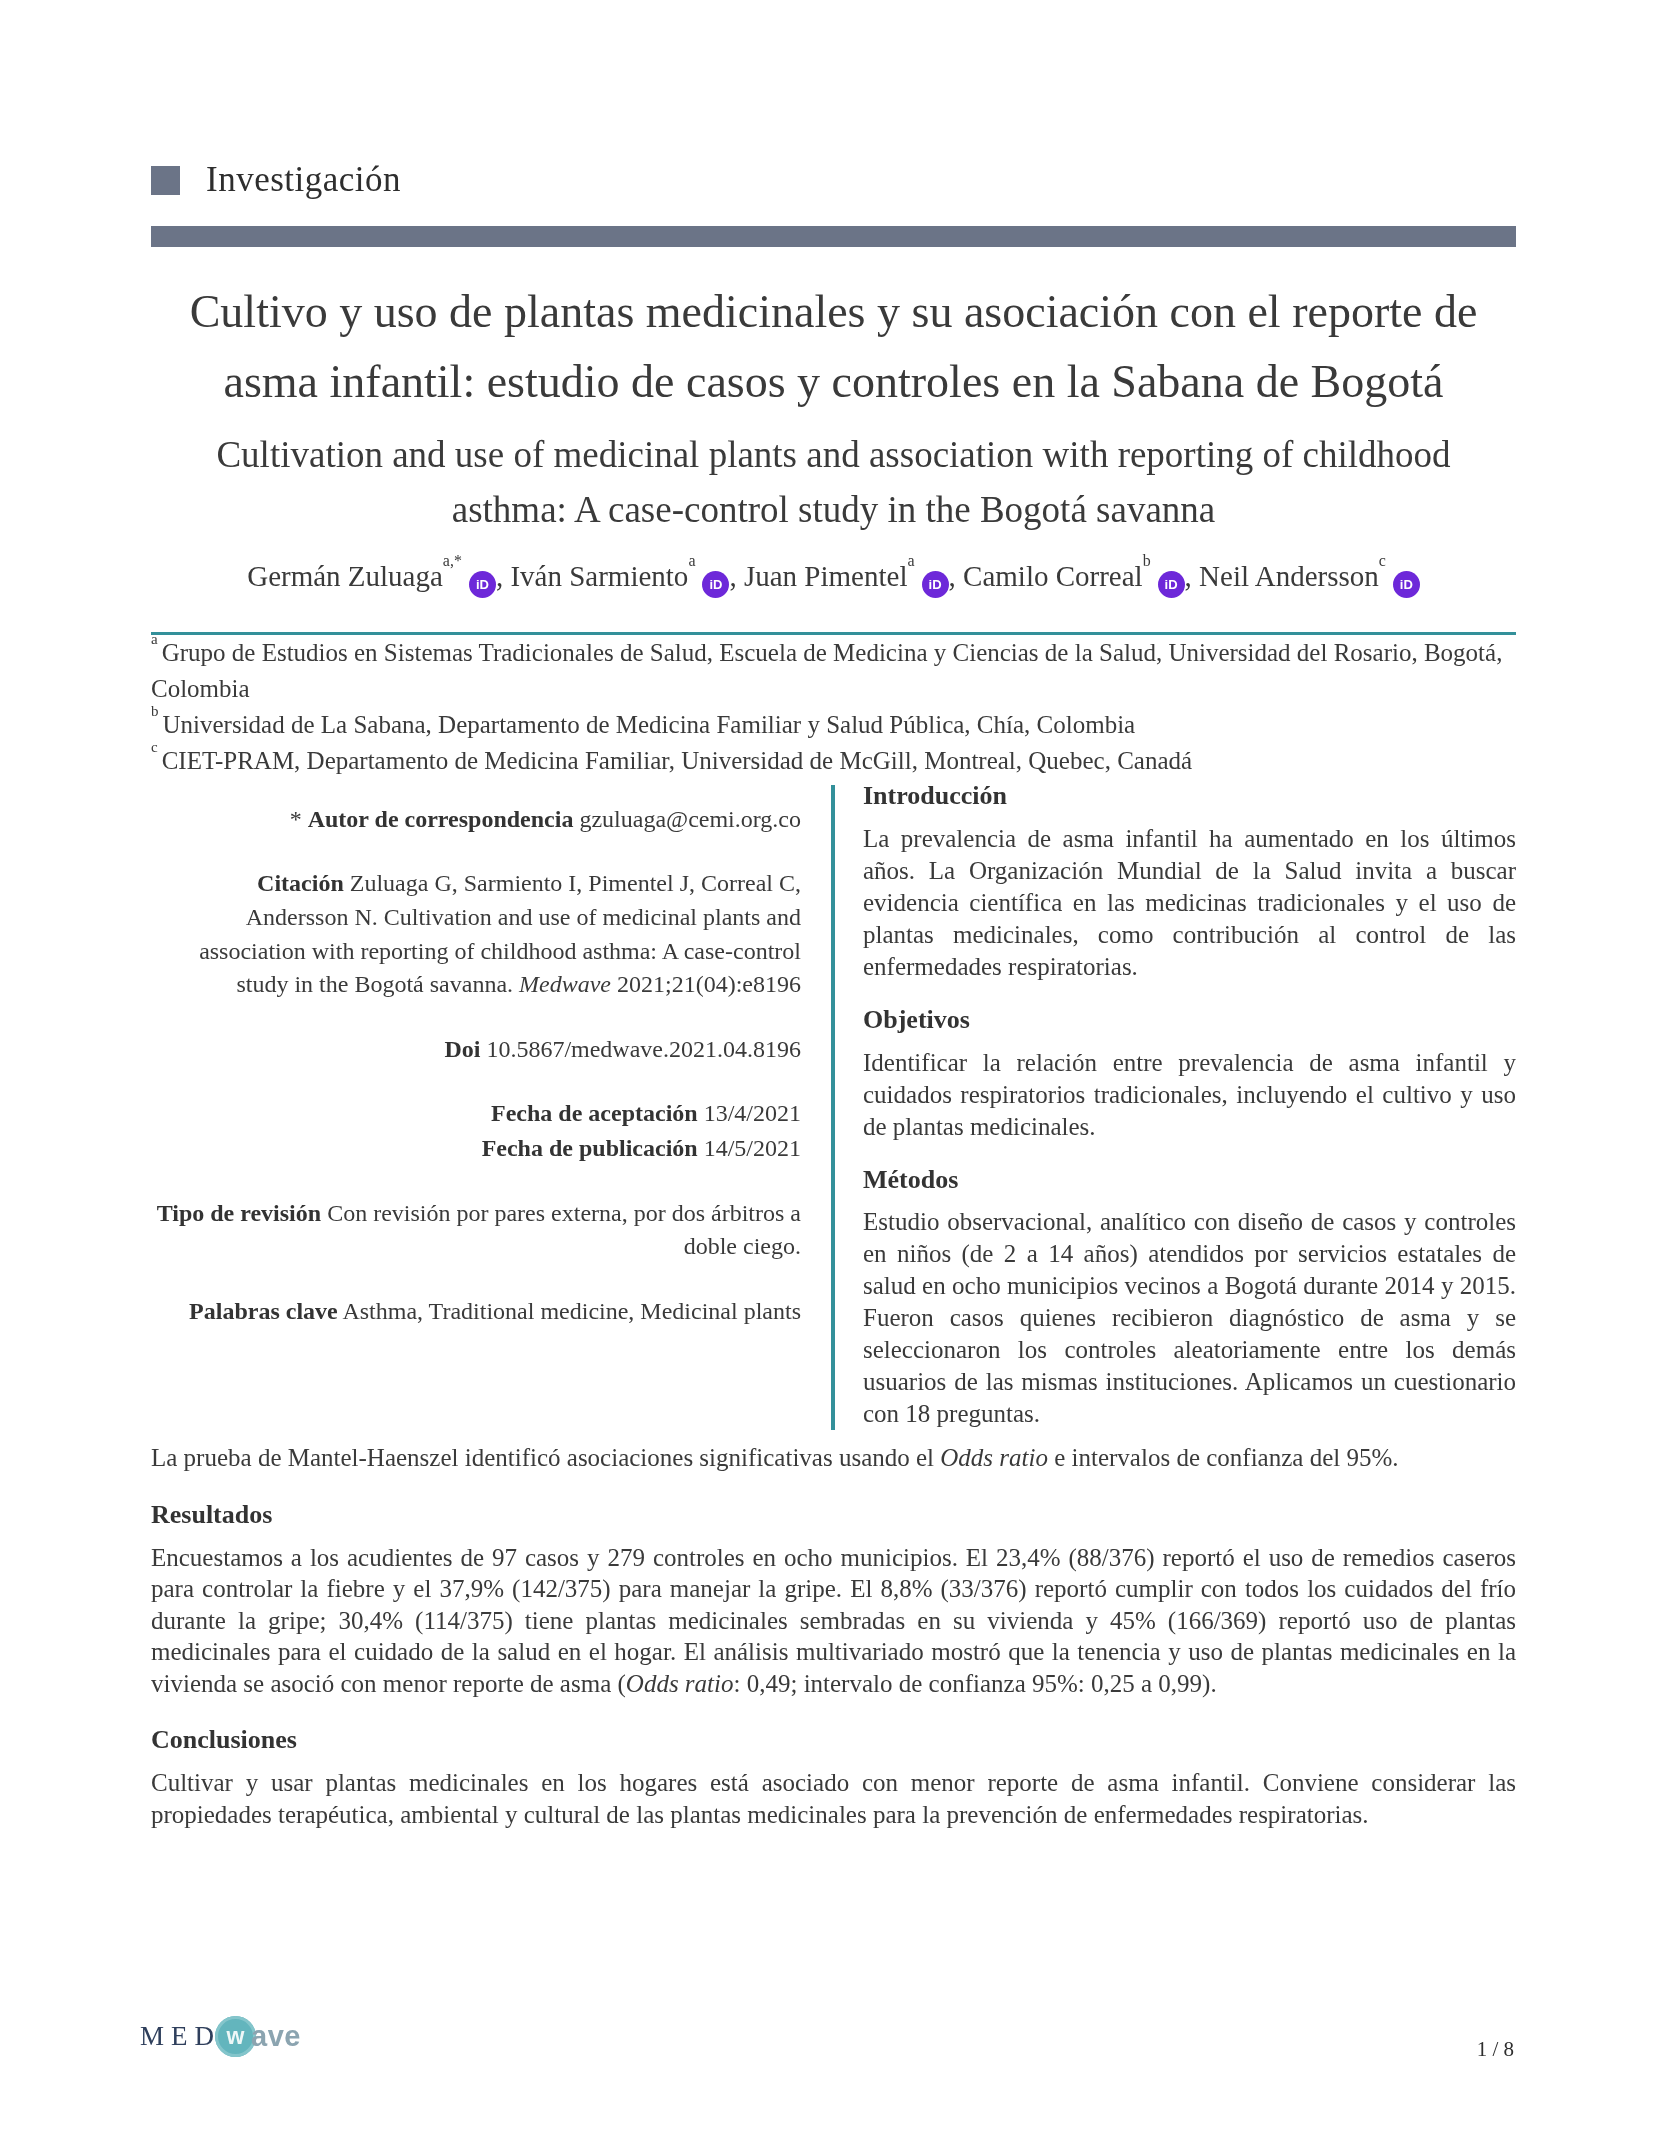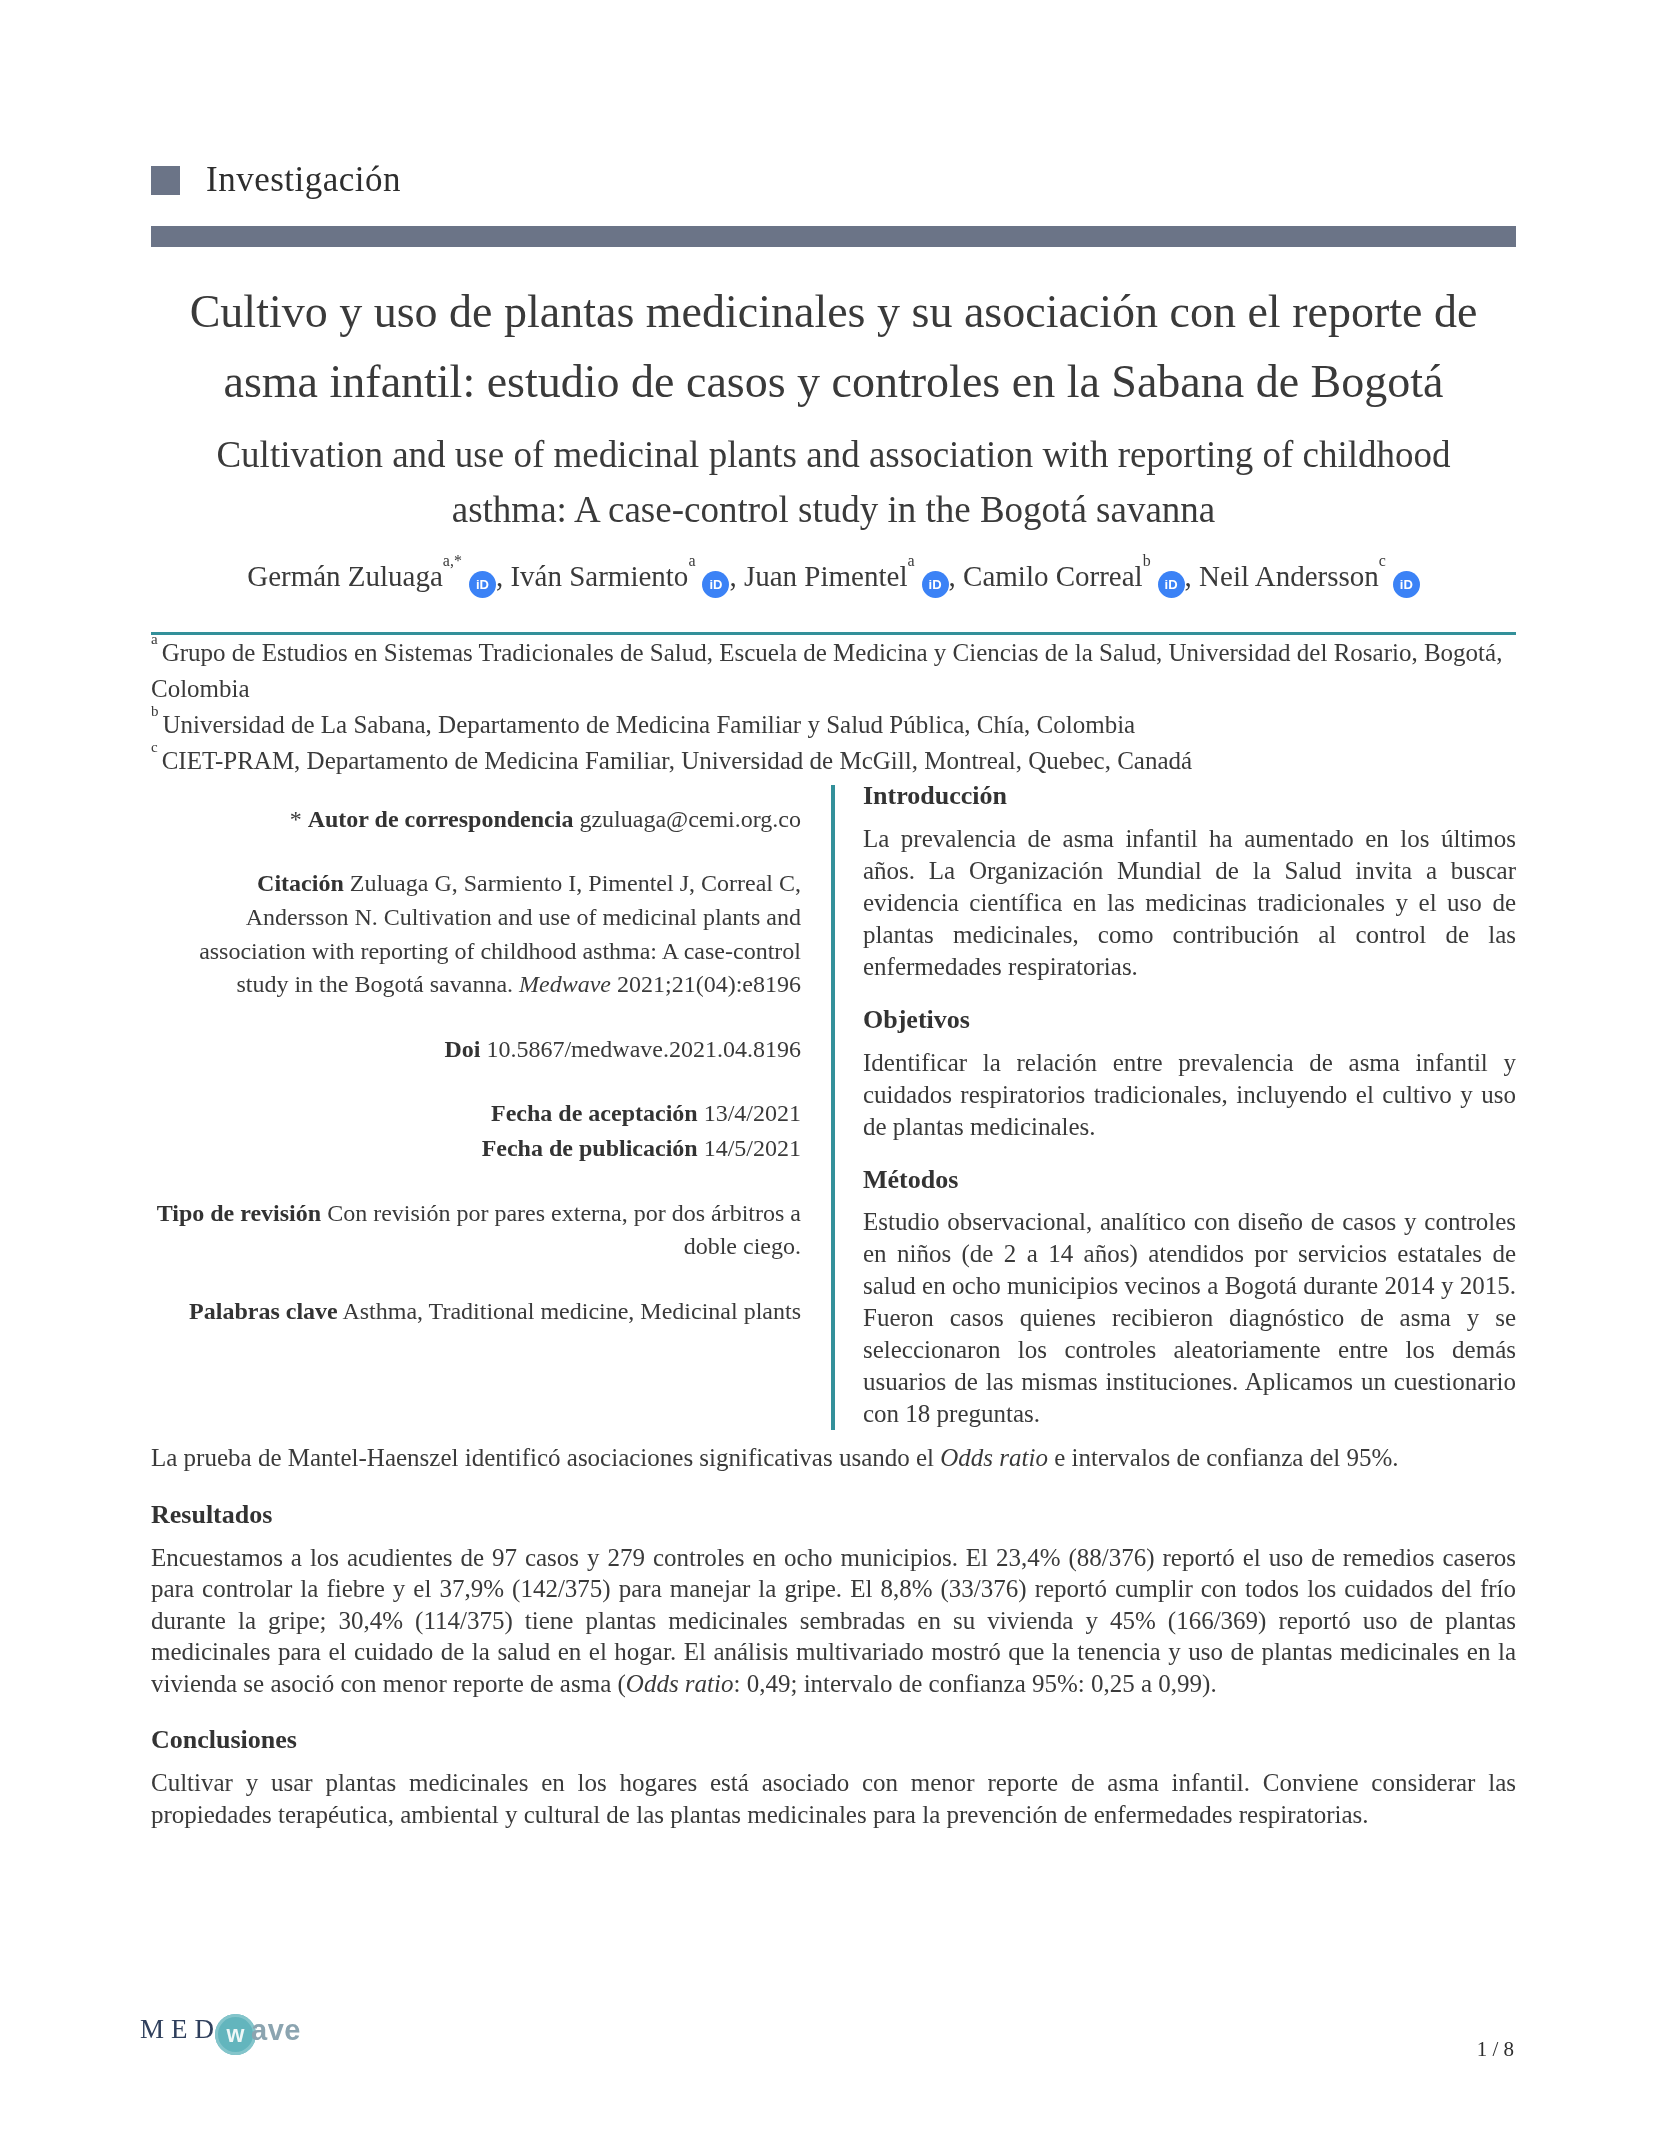--- a/index.html
+++ b/index.html
@@ -33,21 +33,21 @@
     margin:10px auto 0; max-width:1260px;
     font-size:37px; font-weight:400; line-height:1.5;
     text-align:center; color:#3a3a3a;
   }
 
   
   .authors { margin-top:22px; text-align:center; font-size:29px; color:#3a3a3a; }
   .authors sup { font-size:0.55em; position:relative; top:-0.55em; }
   .orcid {
     display:inline-block; width:27px; height:27px; border-radius:50%;
-    background:#3b82f6; color:#ffffff;
+    background:#6d28d9; color:#ffffff;
     font-family:"Liberation Sans", sans-serif; font-size:13px; font-weight:bold;
     text-align:center; line-height:27px; margin-left:7px;
     vertical-align:-3px; letter-spacing:0;
   }
 
   .teal-rule { height:3px; background:#33909a; margin-top:34px; }
 
   
   .affiliations { font-size:25px; line-height:1.44; color:#3a3a3a; }
   .aff sup { font-size:0.6em; position:relative; top:-0.5em; margin-right:4px; }
@@ -84,21 +84,21 @@
   
   .fw { font-size:25px; line-height:1.26; color:#3a3a3a; }
   .fw-para { margin-top:12px; text-align:justify; }
   .fw-single { margin-top:12px; text-align:left; }
   .fw-heading { font-size:26px; font-weight:bold; color:#333; margin-top:26px; line-height:1.15; }
   .italic { font-style:italic; }
 
   
   .footer-logo {
     position:absolute; left:140px; bottom:82px;
-    display:flex; align-items:flex-start; height:44px;
+    display:flex; align-items:center; height:44px;
   }
   .logo-med {
     font-family:"Liberation Serif", serif; color:#2f3f5c;
     font-size:27px; letter-spacing:7px; font-weight:400;
   }
   .logo-circle {
     width:41px; height:41px; border-radius:50%;
     background:#63b5bd; color:#eef7f7;
     display:flex; align-items:center; justify-content:center;
     font-family:"Liberation Sans", sans-serif; font-size:23px; font-weight:bold;

